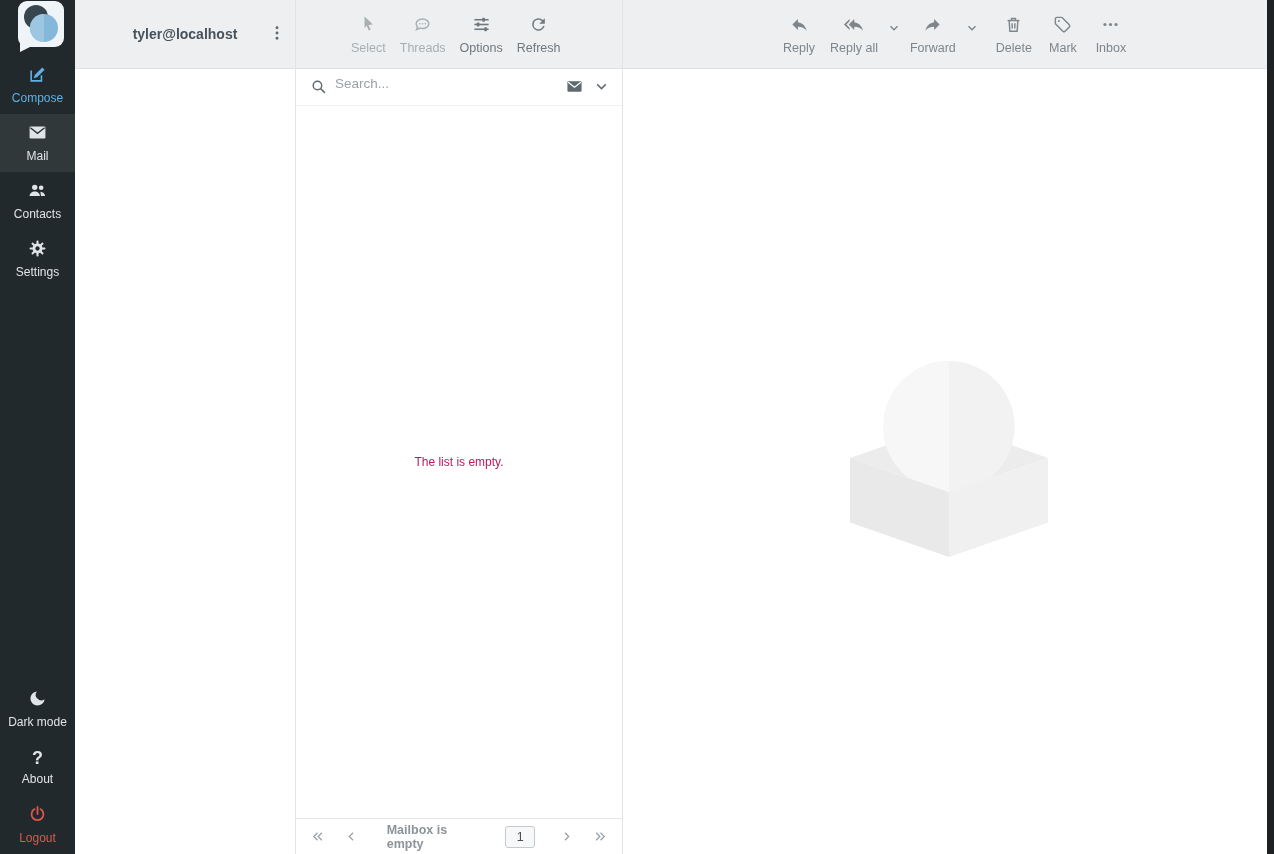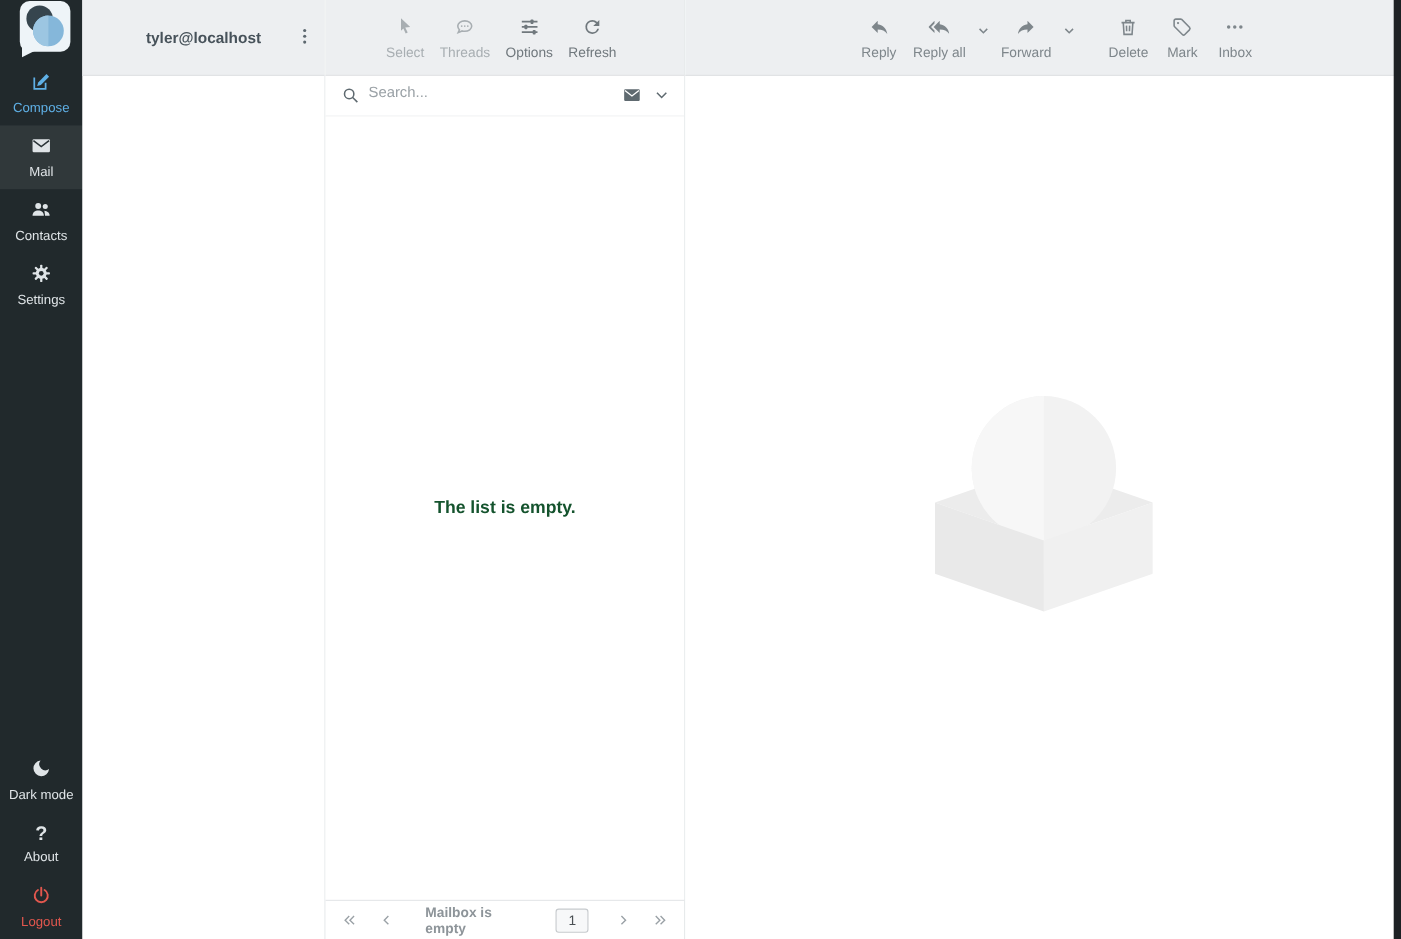--- a/index.html
+++ b/index.html
@@ -47,40 +47,40 @@
 
   .search-row { height:37px; display:flex; align-items:flex-start; gap:6px; padding:7px 10px 0 12px;
                 border-bottom:1px solid #eef0f1; background:#fff; }
   .icon-btn { background:none; border:none; display:flex; align-items:center; color:#5f6a70; cursor:pointer; padding:2px; }
   .icon-btn svg { width:17px; height:17px; }
   .search-input { flex:1; border:none; outline:none; font-size:13.5px; color:#333;
                   font-family:"Liberation Sans", sans-serif; background:transparent; }
   .search-input::placeholder { color:#9aa1a6; }
 
   .list-body { flex:1; display:flex; align-items:center; justify-content:center; background:#fff; }
-  .empty-text { font-size:16px; font-weight:bold; color:#14532d; }
+  .empty-text { font-size:12px; font-weight:normal; color:#be185d; }
 
   .pagination { height:36px; border-top:1px solid #e4e6e8; display:flex; align-items:center; padding:0 10px; gap:12px; }
   .pg-btn { background:none; border:none; color:#9aa1a6; width:26px; height:26px; display:flex;
             align-items:center; justify-content:center; cursor:pointer; }
   .pg-btn svg { width:15px; height:15px; }
   .pg-spacer { flex:1; }
   .pg-status { font-size:12.5px; font-weight:bold; color:#8d9499; }
   .page-input { width:30px; height:22px; text-align:center; border:1px solid #c6cacd; border-radius:3px;
                 background:#f7f8f9; font-size:12.5px; color:#4a5054; margin:0 8px;
                 font-family:"Liberation Sans", sans-serif; }
 
   
   .content { flex:1; display:flex; flex-direction:column; background:#fff; }
   .content-toolbar { display:flex; align-items:stretch; padding-left:152px; }
   .content-toolbar .tbtn { color:#7e868b; }
   .caret-btn { background:none; border:none; color:#7e868b; align-self:center; margin-top:-13px;
                padding:0 2px; cursor:pointer; display:flex; }
   .caret-btn svg { width:14px; height:14px; }
-  .gap-left { margin-left:20px; }
+  .gap-left { margin-left:8px; }
   .content-body { flex:1; display:flex; align-items:center; justify-content:center; }
   .watermark svg { width:198px; height:198px; }
 
   
   .scrollbar { position:absolute; right:0; top:0; width:7px; height:854px; background:#1d2124; cursor:pointer; }
 </style>
 </head>
 <body>
 
 <div class="app">

